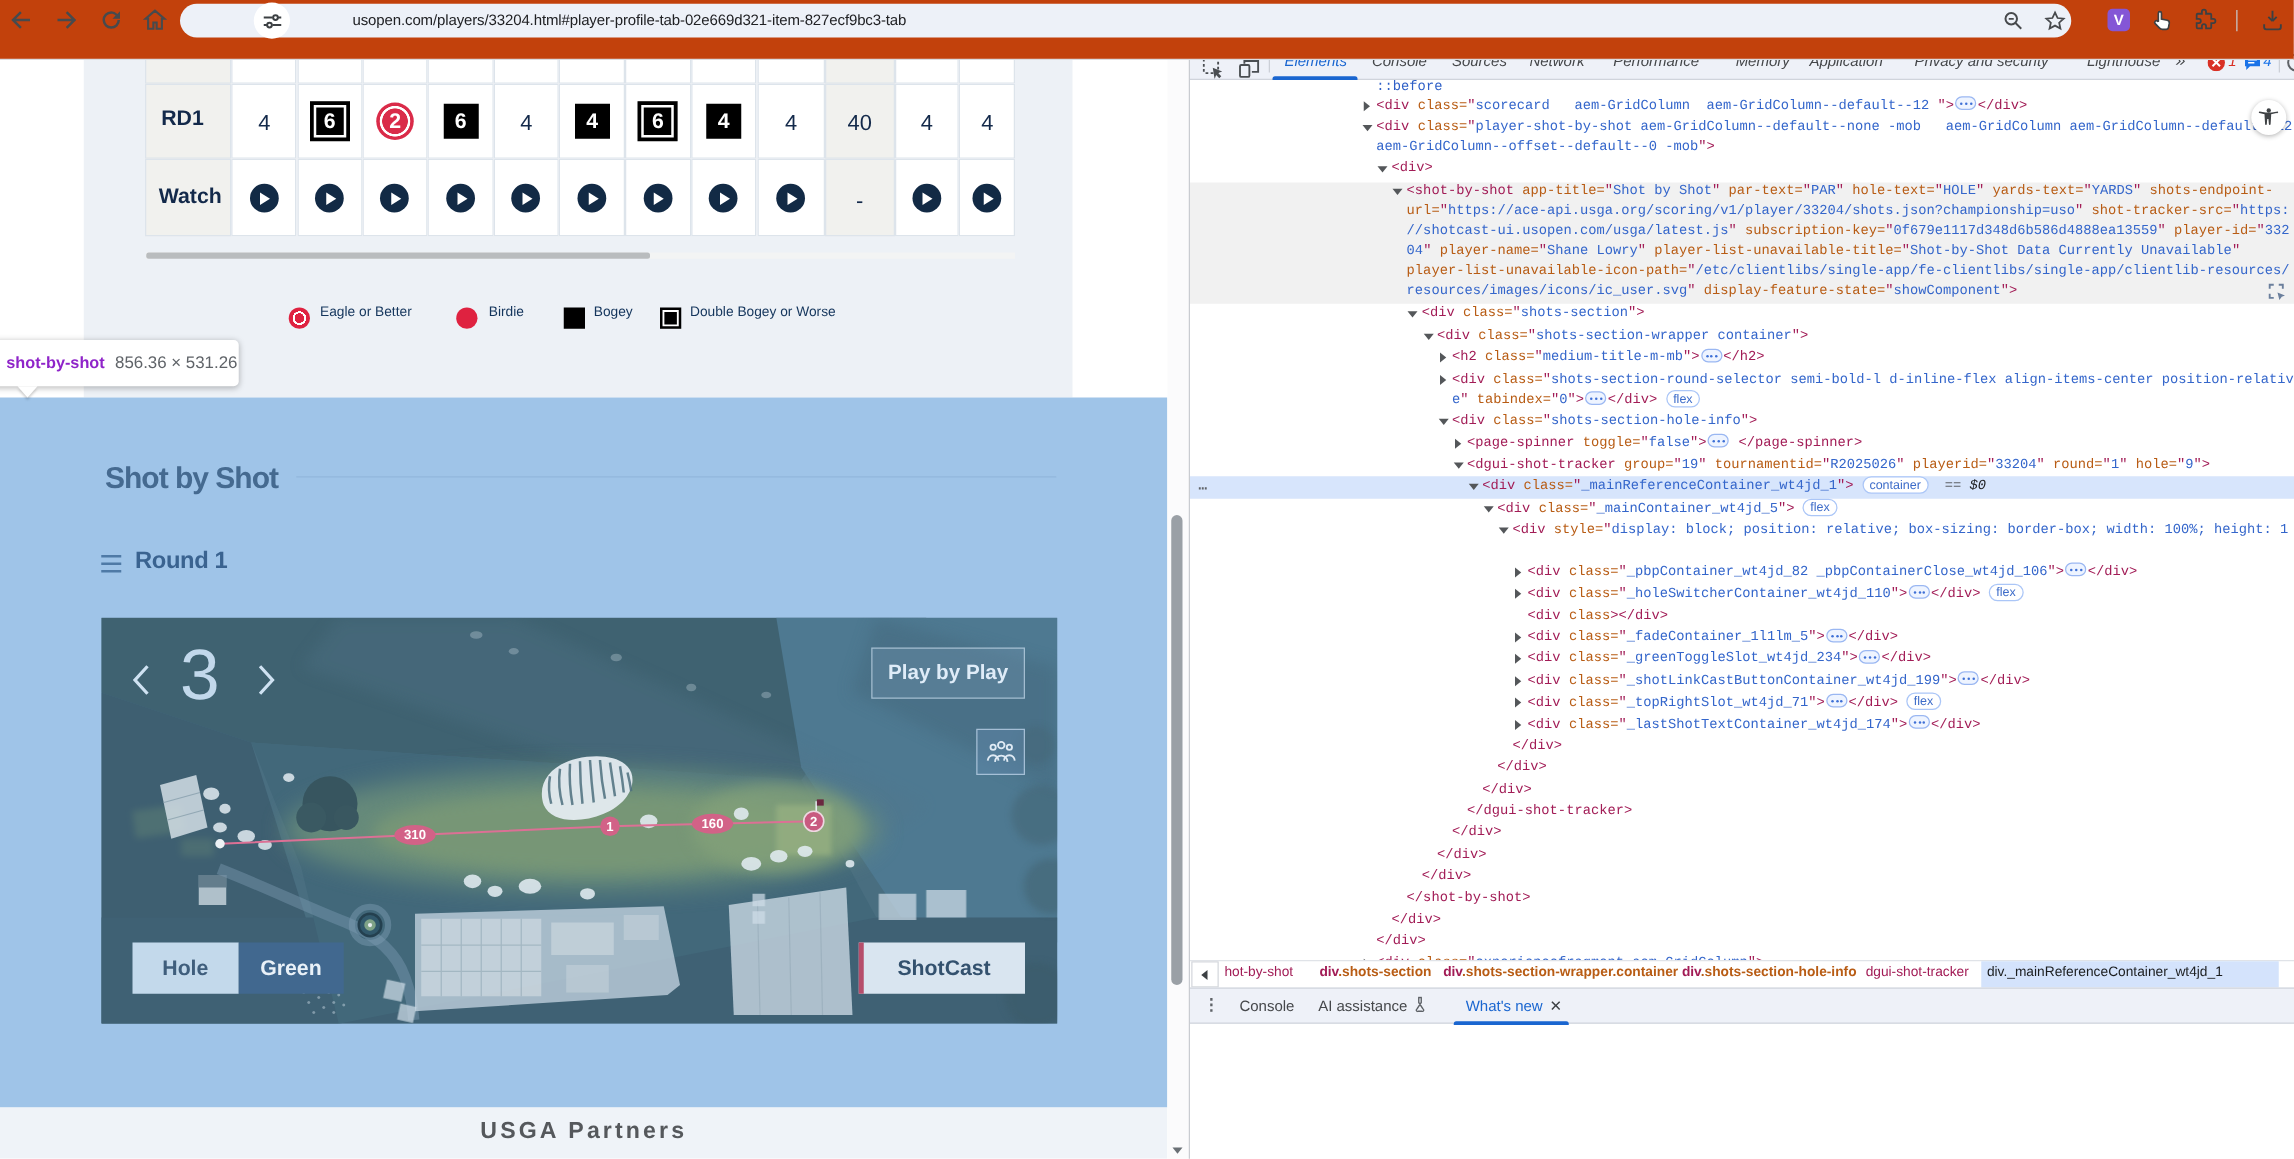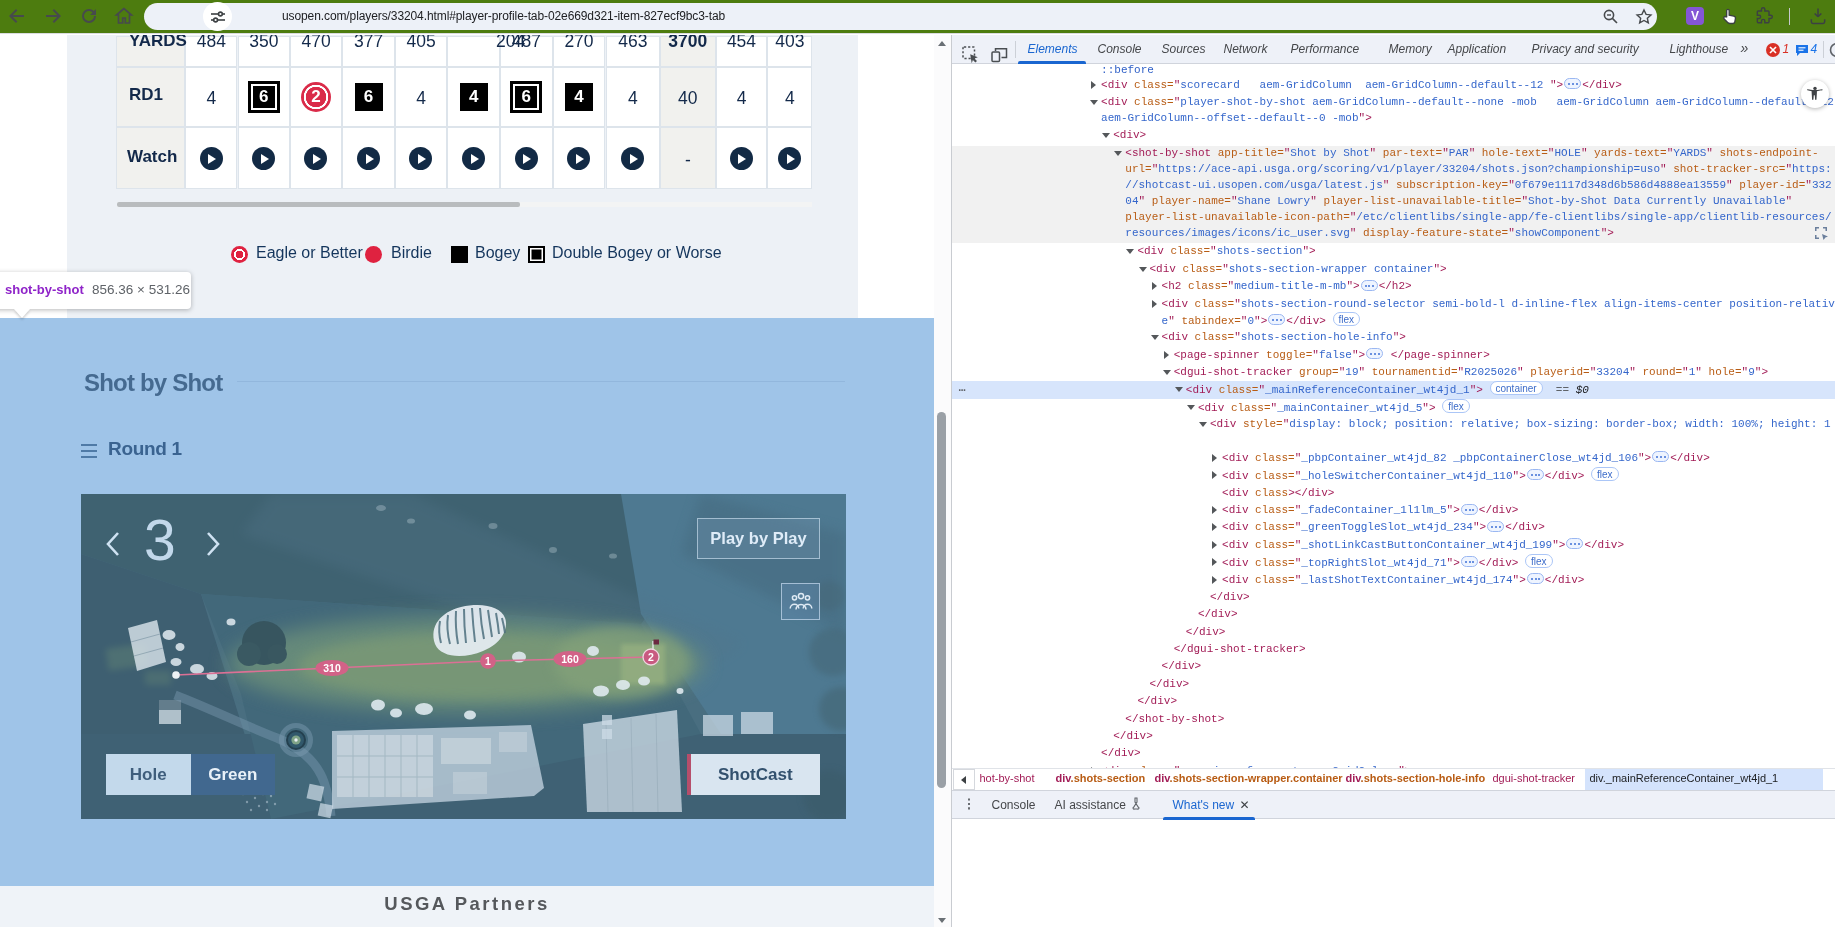--- a/index.html
+++ b/index.html
@@ -1,32 +1,32 @@
 <!DOCTYPE html>
 <html><head><meta charset="utf-8"><style>
 * { margin:0; padding:0; box-sizing:border-box; }
 html,body { width:1835px; height:927px; overflow:hidden; background:#fff;
   font-family:"Liberation Sans",sans-serif; }
 
-#tb { position:absolute; left:0; top:0; width:1835px; height:34px; background:#4d7c0f;
+#tb { position:absolute; left:0; top:0; width:1835px; height:48px; background:#c2410c;
   border-bottom:1px solid #dadce0; z-index:50; }
 
 #page { position:absolute; left:0; top:35px; width:934px; height:892px; background:#fff; overflow:hidden; }
 #sect { position:absolute; left:67px; top:0; width:791px; height:283px; background:#edf1f6; }
 #tbl { position:absolute; left:0px; top:1px; width:858px; height:283px; }
 .cell { position:absolute; border:0.5px solid #dde4eb; }
 .tlab { position:absolute; font-weight:700; font-size:17px; color:#13294a; }
 .num { position:absolute; font-size:17.5px; color:#13294a; text-align:center; font-weight:400; }
 .sq { position:absolute; width:28px; height:28px; background:#000; color:#fff; font-weight:700;
   font-size:17px; text-align:center; line-height:28px; }
 .sqd { width:32px; height:32px; line-height:32px; box-shadow:inset 0 0 0 3px #000, inset 0 0 0 5px #fff; }
 .crc { position:absolute; width:30px; height:30px; border-radius:50%; color:#fff; font-weight:700;
   font-size:17px; text-align:center; line-height:30px;
   background:radial-gradient(circle,#da2b49 0 10px,#fff 10.5px 12px,#da2b49 12.5px); }
-.leg { position:absolute; font-size:16px; color:#14355c; }
+.leg { position:absolute; font-size:11px; color:#14355c; }
 #hsb { position:absolute; left:117px; top:166.5px; width:695px; height:5px; background:#f3f4f4; }
 #hsbt { position:absolute; left:0; top:0; width:403px; height:5px; background:#b9bcbe; border-radius:2px; }
 #blue { position:absolute; left:0; top:283px; width:934px; height:568px; background:#9fc4e8; }
 #sbs-title { position:absolute; left:84px; top:51px; font-size:24px; font-weight:700; letter-spacing:-0.8px; color:#456a90; }
 #divl { position:absolute; left:237px; top:63px; width:608px; height:1px; background:#8cb1d7; opacity:0.65; }
 .rbar { position:absolute; left:81px; width:16px; height:2px; background:#4f7aa6; }
 #round { position:absolute; left:108px; top:120px; font-size:19px; font-weight:700; letter-spacing:-0.3px; color:#3a6390; }
 #map { position:absolute; left:81px; top:176px; width:765px; height:325px; overflow:hidden; }
 #mnum { position:absolute; left:63px; top:13px; font-size:57px; color:#c2d8eb; font-weight:400; }
 #pbp { position:absolute; left:616px; top:24px; width:123px; height:41px; border:1.5px solid rgba(205,224,240,0.65);

